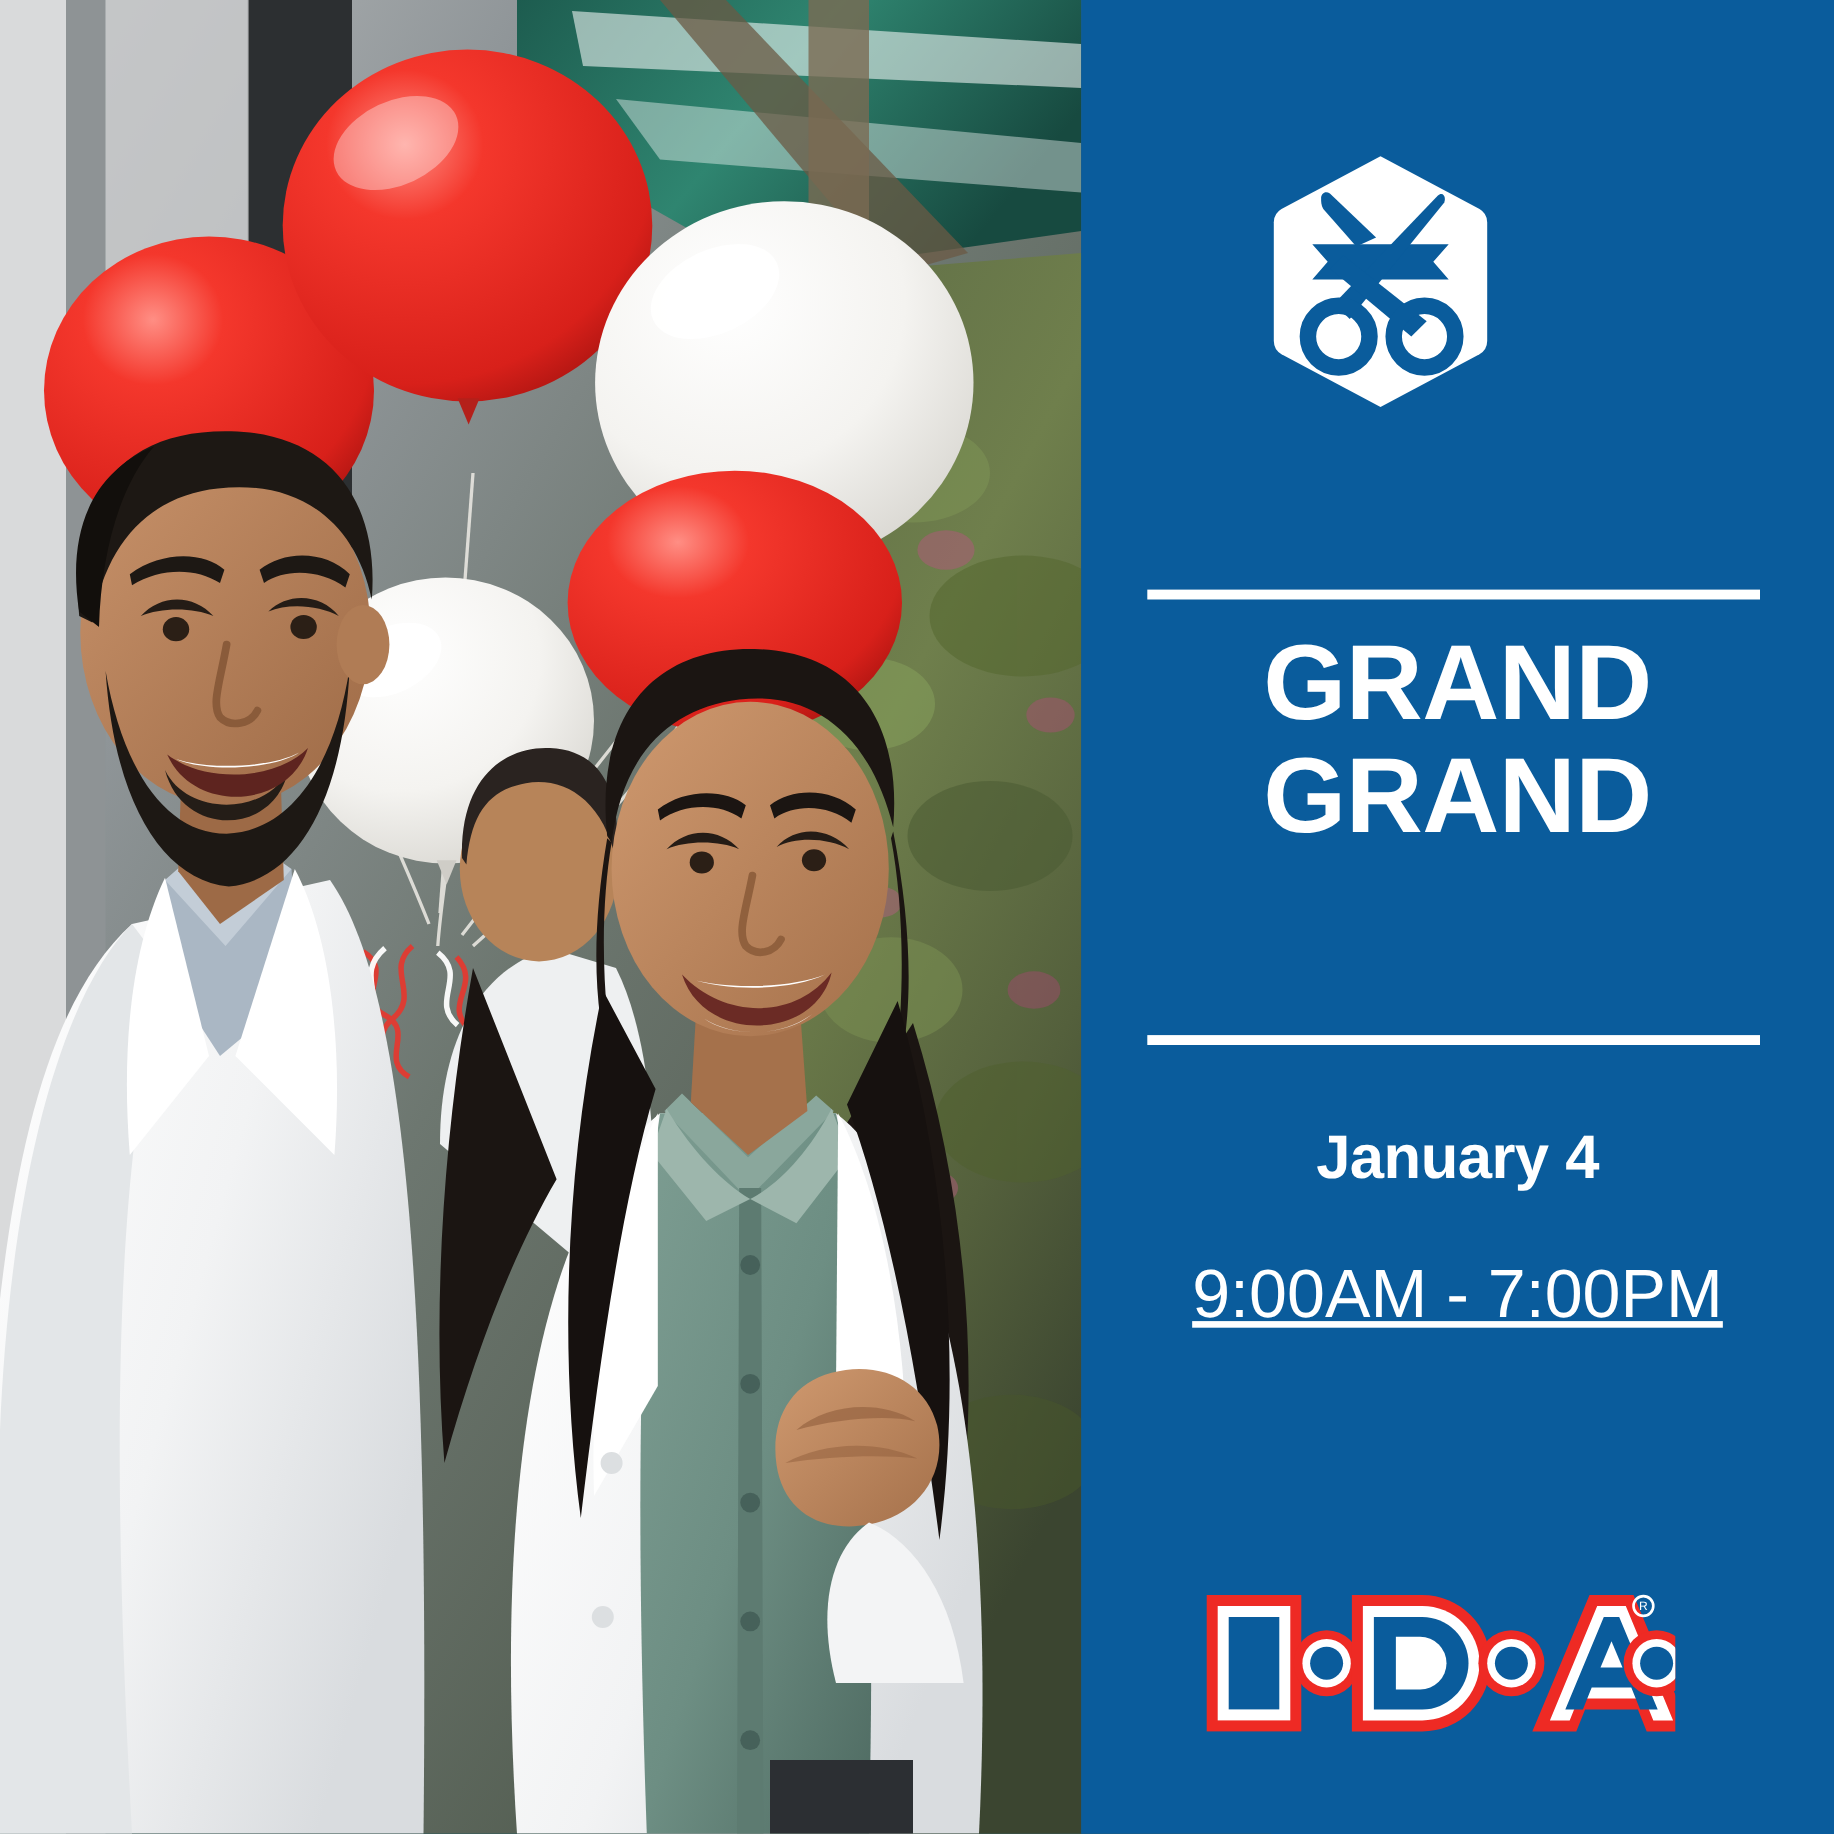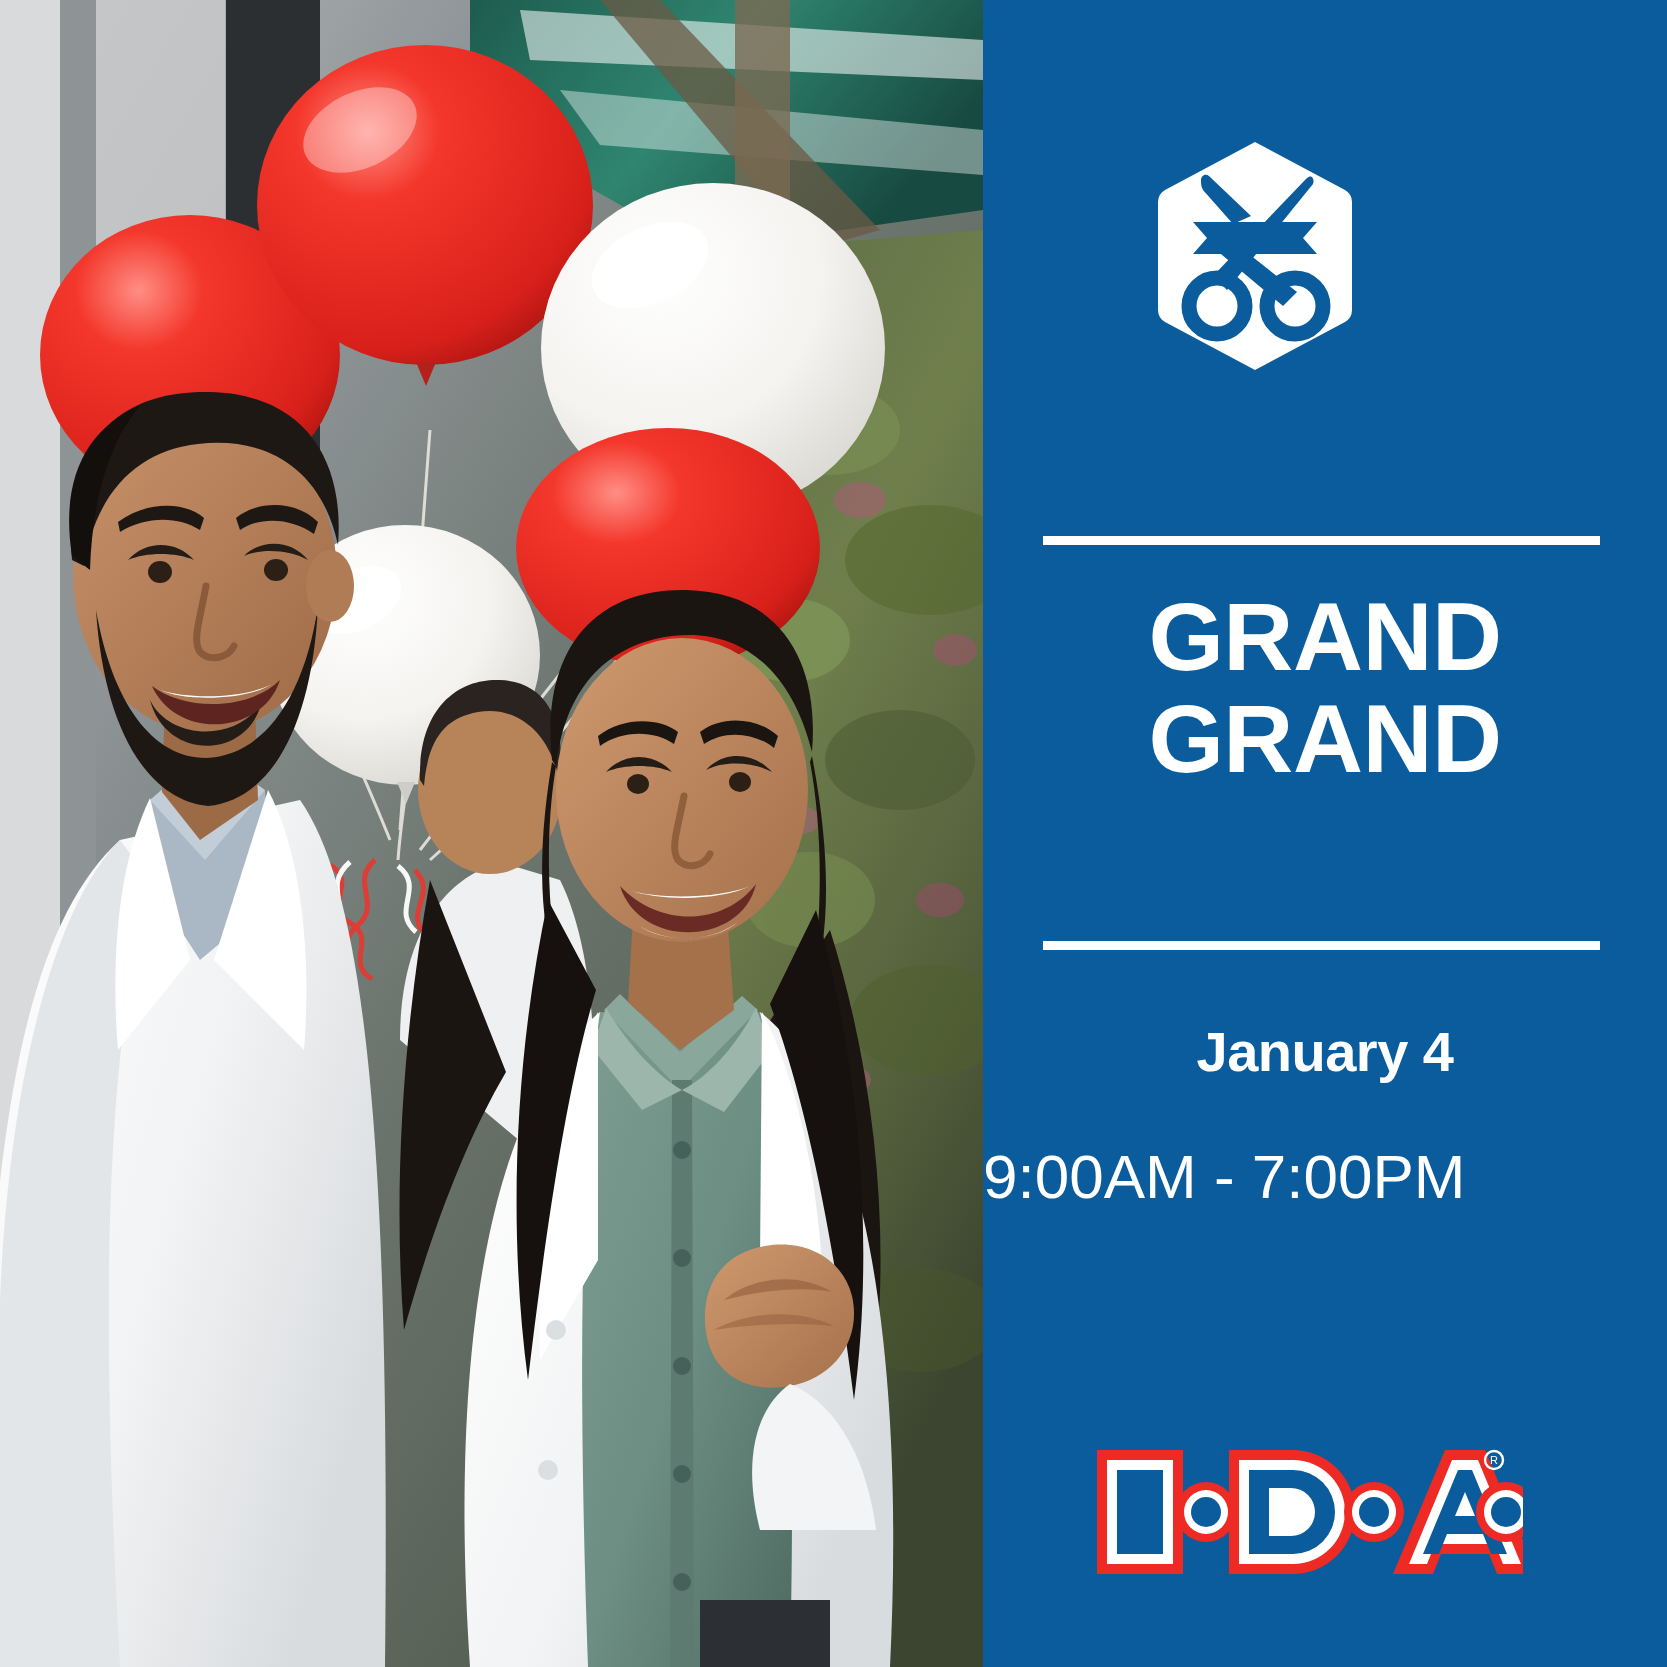--- a/index.html
+++ b/index.html
@@ -52,45 +52,45 @@
   .headline{
     position:absolute;
     left:0;top:570px;
     width:684px;
     text-align:center;
     color:#ffffff;
     font-size:97px;
     line-height:1.05;
     font-weight:bold;
     letter-spacing:-0.5px;
-    margin-top:16px;
   }
   .headline .ln{display:block;white-space:nowrap;}
 
   .date{
     position:absolute;
     left:0;top:1024px;
     width:684px;
     text-align:center;
     color:#ffffff;
     font-size:56px;
     font-weight:bold;
     line-height:1;
     letter-spacing:-0.5px;
   }
   .time{
     position:absolute;
     left:0;top:1146px;
     width:684px;
-    text-align:left;
+    text-align:center;
     color:#ffffff;
     font-size:62px;
     font-weight:normal;
     line-height:1;
     letter-spacing:0px;
+    text-decoration:underline;
   }
 
   .logo{
     position:absolute;
     left:110px;top:1442px;
     width:430px;height:140px;
   }
   .logo svg{display:block;width:430px;height:140px;}
 </style>
 </head>

